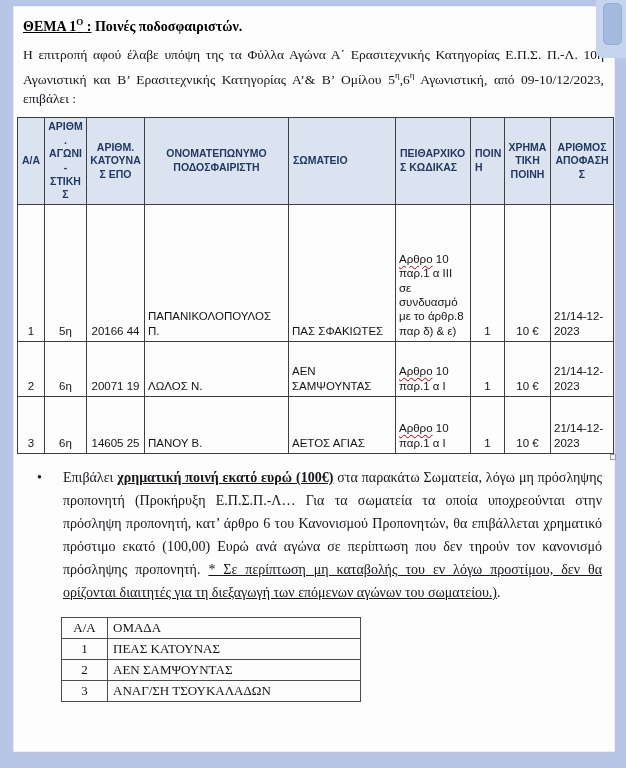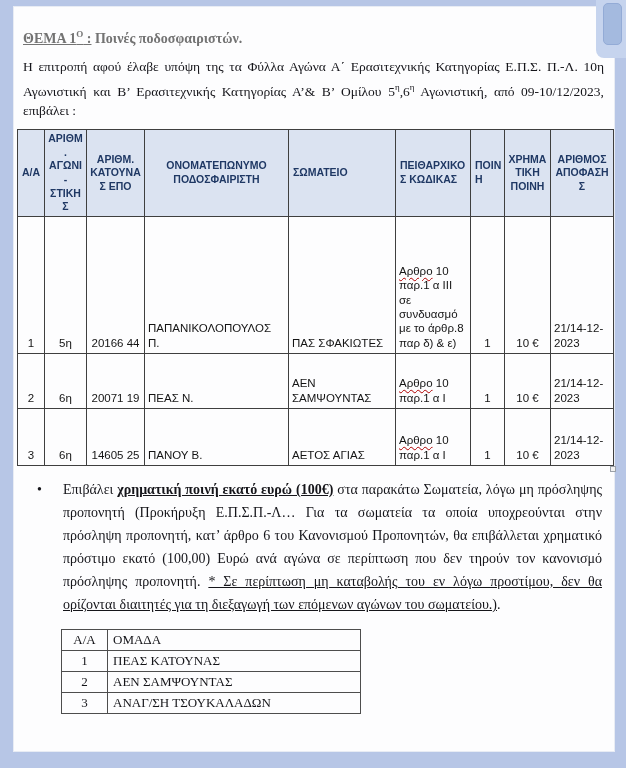--- a/index.html
+++ b/index.html
@@ -30,22 +30,22 @@
     position:absolute; right:4px; top:3px;
     width:19px; height:42px;
     background:#a4badf;
     border:1px solid #93abd6;
     border-radius:5px;
     box-sizing:border-box;
     cursor:pointer;
   }
   
   .thema {
-    margin:16px 6px 0 6px;
-    font-size:14px; font-weight:bold; color:#737373;
+    margin:4px 6px 0 6px;
+    font-size:14px; font-weight:bold; color:#000000;
   }
   .thema .u { text-decoration:underline; }
   .thema-2 { margin-top:27px; }
   sup { font-size:9px; }
   
   .intro {
     margin:10px 7px 0 6px;
     font-size:13.5px; line-height:20px;
     text-align:justify;
   }
@@ -179,21 +179,21 @@
         <td>ΠΑΣ ΣΦΑΚΙΩΤΕΣ</td>
         <td class="code"><span class="wavy">Αρθρο</span><span> 10 παρ.1 α ΙΙΙ σε συνδυασμό με το άρθρ.8 παρ δ) &amp; ε)</span></td>
         <td class="ctr">1</td>
         <td class="ctr">10 €</td>
         <td>21/14-12-2023</td>
       </tr>
       <tr class="r2">
         <td class="ctr">2</td>
         <td class="ctr">6η</td>
         <td class="ctr">20071 19</td>
-        <td>ΠΕΑΣ Ν.</td>
+        <td>ΛΩΛΟΣ Ν.</td>
         <td>ΑΕΝ ΣΑΜΨΟΥΝΤΑΣ</td>
         <td class="code"><span class="wavy">Αρθρο</span><span> 10 παρ.1 α Ι</span></td>
         <td class="ctr">1</td>
         <td class="ctr">10 €</td>
         <td>21/14-12-2023</td>
       </tr>
       <tr class="r3">
         <td class="ctr">3</td>
         <td class="ctr">6η</td>
         <td class="ctr">14605 25</td>

